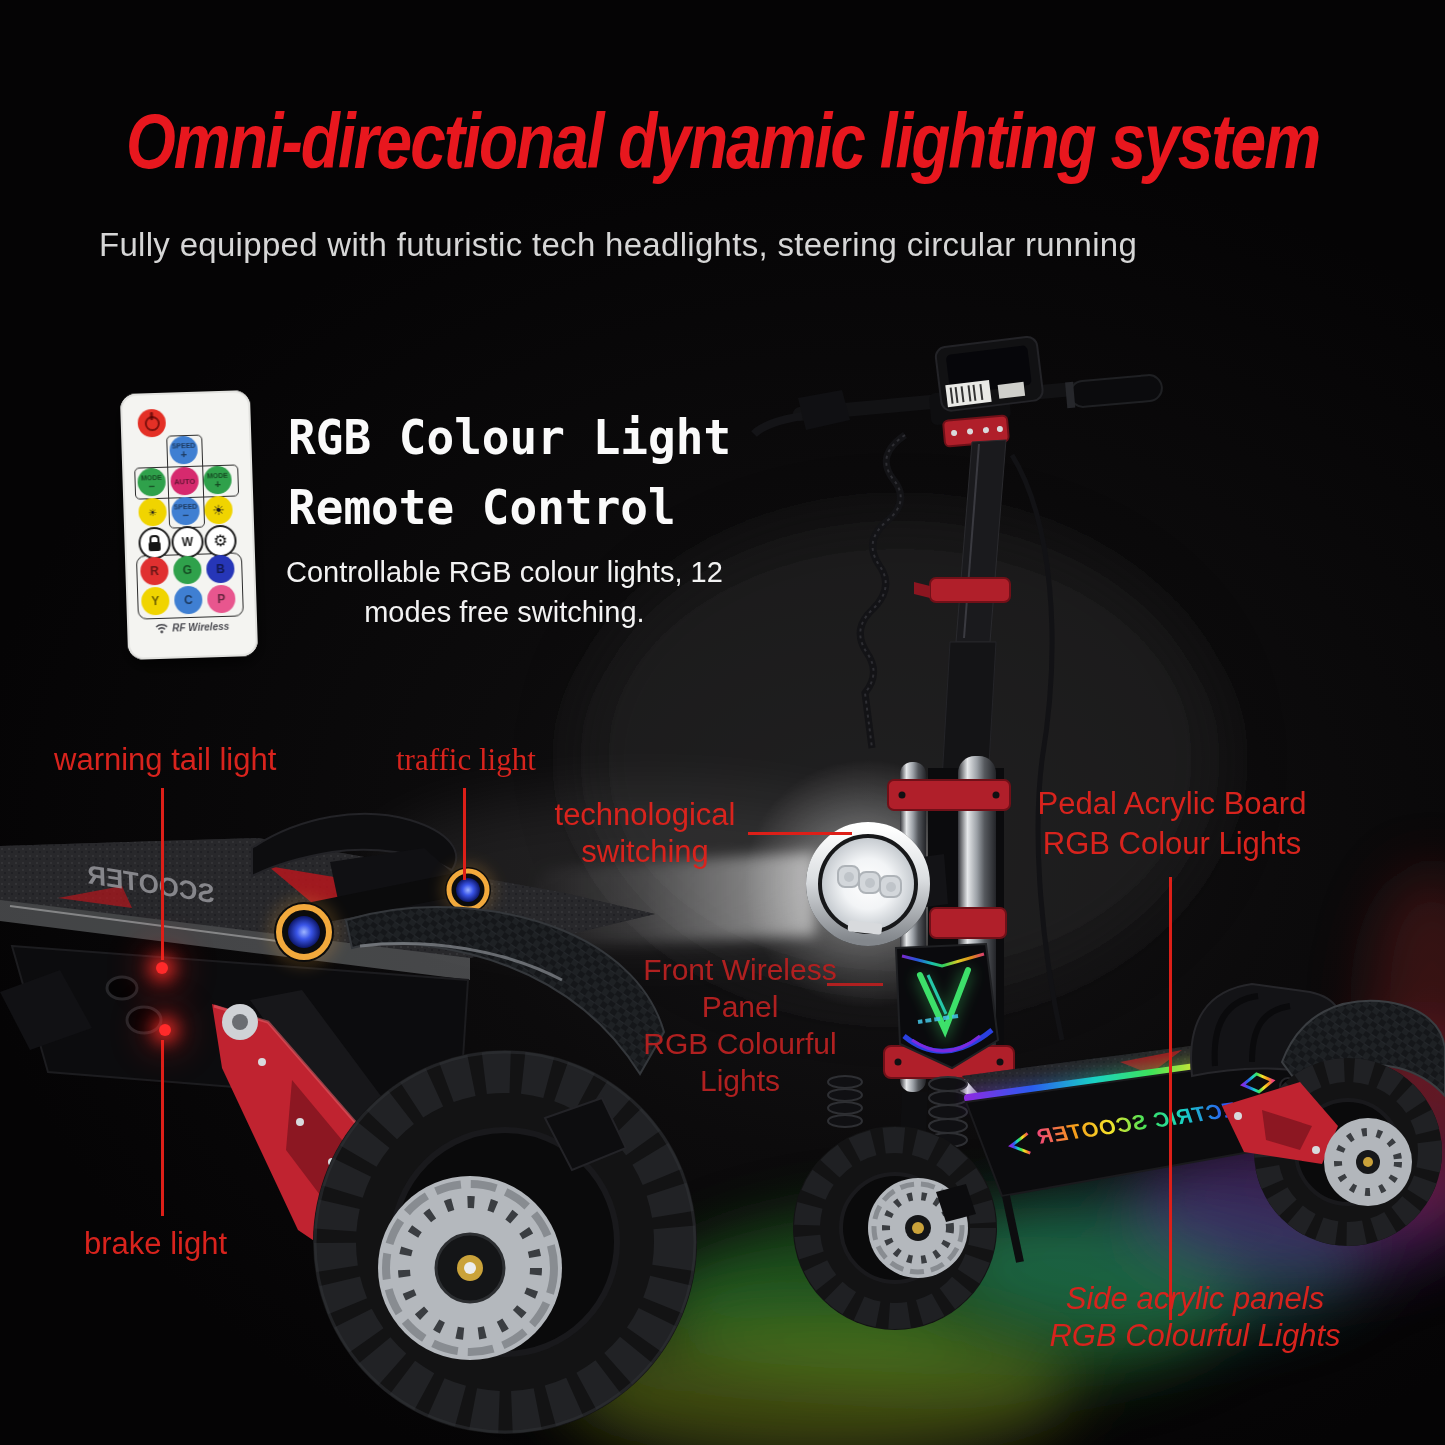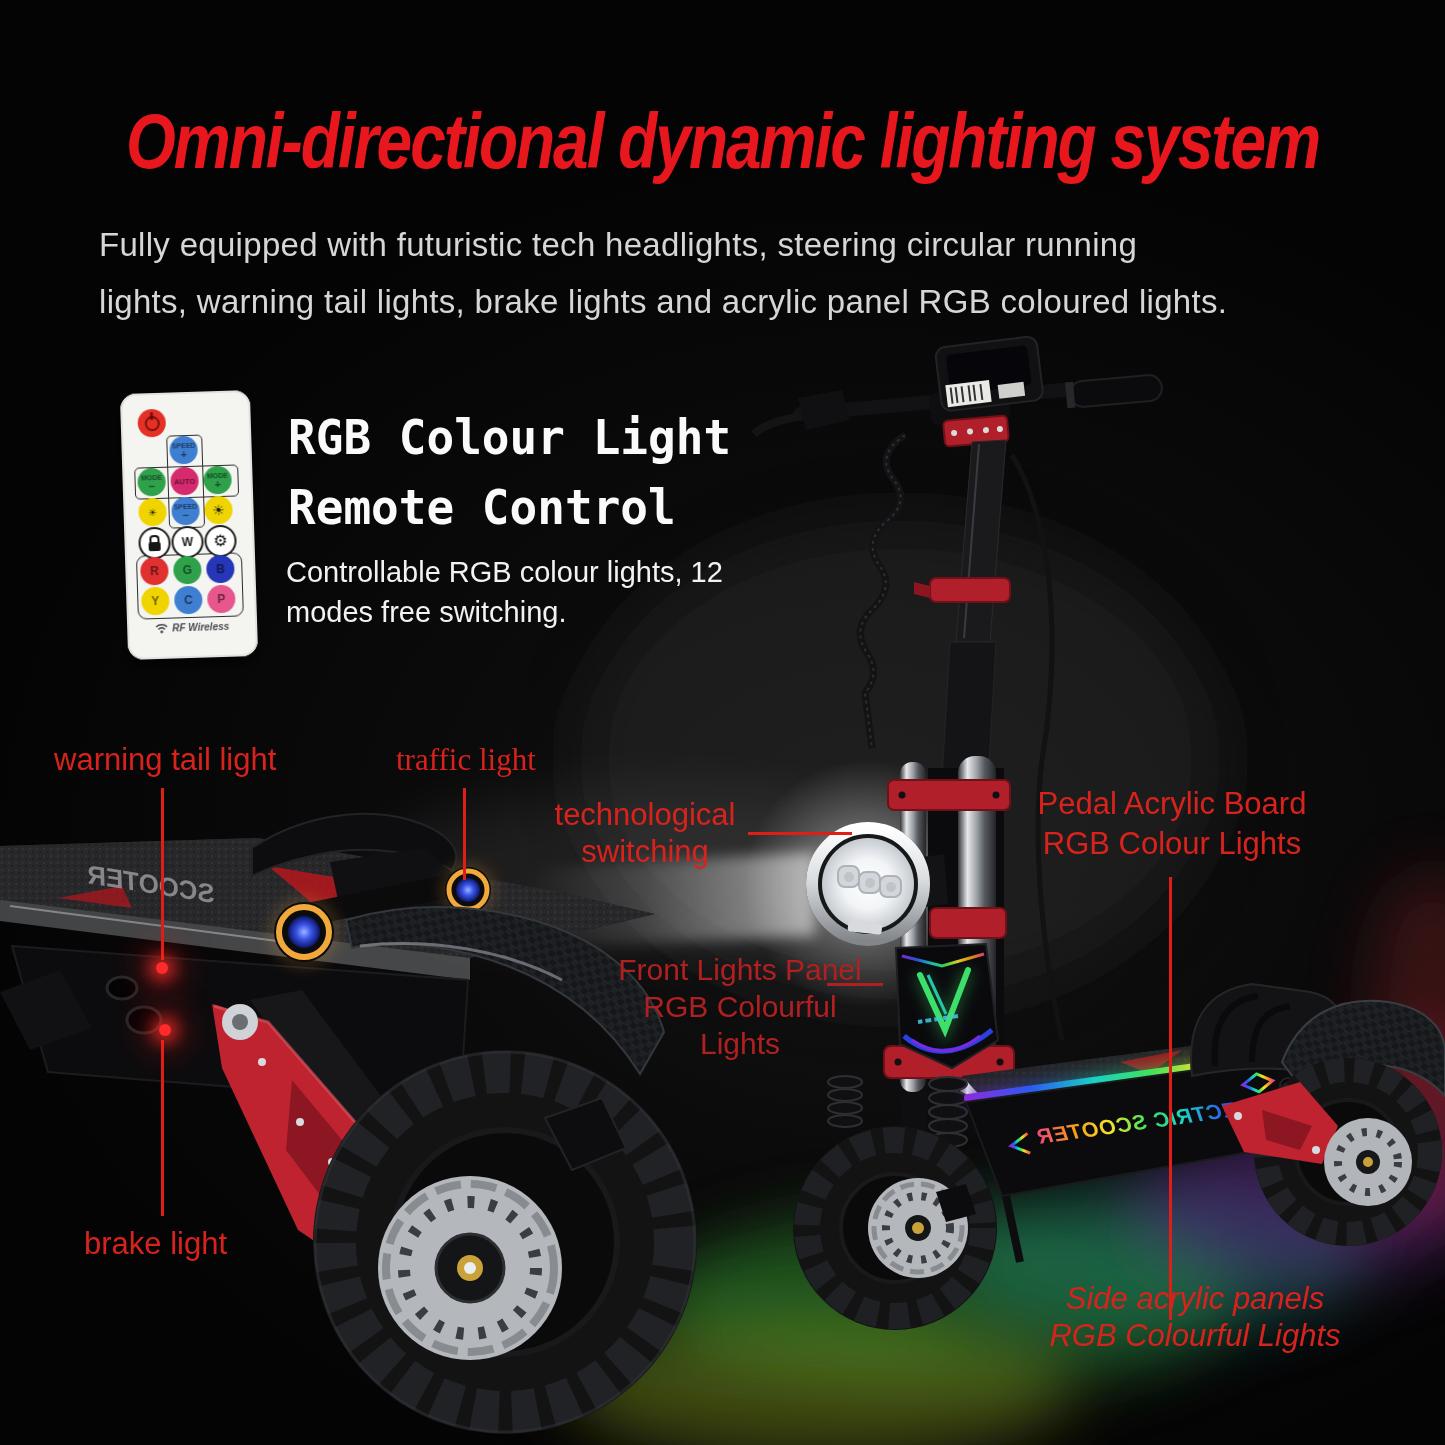--- a/index.html
+++ b/index.html
@@ -12,21 +12,21 @@
   
   .title{left:0;top:104px;width:1445px;text-align:center;}
   .title span{
     display:inline-block;color:#e8171e;font-size:64px;font-weight:bold;font-style:italic;
     letter-spacing:-2px;transform:scaleY(1.22);white-space:nowrap;
   }
   .intro{left:99px;top:216px;width:1280px;color:#d6d6d6;font-size:33px;line-height:57px;letter-spacing:.3px;}
   
   .rc-head{left:288px;top:402px;color:#fafafa;font-family:"DejaVu Sans Mono",monospace;
     font-weight:bold;font-size:46px;line-height:66px;transform:scaleY(1.06);transform-origin:top left;white-space:nowrap;}
-  .rc-desc{left:286px;top:552px;color:#f2f2f2;font-size:29px;line-height:40px;}
+  .rc-desc{left:286px;top:552px;color:#f2f2f2;font-size:29px;line-height:40px;text-align:center;}
   
   .remote{left:124px;top:392px;width:130px;height:266px;background:#f4f4f1;border-radius:16px;
     transform:rotate(-1.8deg);box-shadow:0 6px 18px rgba(0,0,0,.8), inset 0 0 0 2px #e2e2df;}
   .rbtn{position:absolute;border-radius:50%;display:flex;flex-direction:column;align-items:center;justify-content:center;
     color:rgba(0,0,0,.55);font-weight:bold;text-align:center;}
   .rbtn.c{width:28px;height:28px;}
   .rbtn.w{width:28px;height:28px;background:#fff;border:2px solid #1d1d1d;}
   .bt{font-size:7px;line-height:8px;letter-spacing:0;}
   .bs{font-size:11px;line-height:9px;}
   .bletter{font-size:12px;line-height:12px;}
@@ -353,21 +353,20 @@
       </g>
       <line x1="1006" y1="1196" x2="1020" y2="1262" stroke="#0d0d0f" stroke-width="8"></line>
     </g>
   </svg>
 
   <div class="abs title">
     <span>Omni-directional dynamic lighting system</span>
   </div>
   <div class="abs intro">
     <div>Fully equipped with futuristic tech headlights, steering circular running</div>
-    <div>lights, warning tail lights, brake lights and acrylic panel RGB coloured lights.</div>
   </div>
 
   <div class="abs rc-head">
     <div>RGB Colour Light</div>
     <div>Remote Control</div>
   </div>
   <div class="abs rc-desc">
     <div>Controllable RGB colour lights, 12</div>
     <div>modes free switching.</div>
   </div>
@@ -459,21 +458,21 @@
   </div>
   <div class="abs hline" style="left:748px;top:832px;width:104px;"></div>
 
   <div class="abs callout center lh40" style="left:1022px;top:784px;width:300px;">
     <div>Pedal Acrylic Board</div>
     <div>RGB Colour Lights</div>
   </div>
   <div class="abs vline" style="left:1169px;top:877px;height:443px;"></div>
 
   <div class="abs callout center dark lh37" style="left:615px;top:951px;width:250px;font-size:30px;">
-    <div>Front Lights Panel</div>
+    <div>Front Wireless Panel</div>
     <div>RGB Colourful Lights</div>
   </div>
   <div class="abs hline" style="left:827px;top:983px;width:56px;background:#b02020;"></div>
 
   <div class="abs callout" style="left:84px;top:1226px;text-align:right;">brake light</div>
   <div class="abs vline" style="left:161px;top:1040px;height:176px;"></div>
   <div class="abs glow-dot" style="left:159px;top:1024px;"></div>
 
   <div class="abs callout center lh37" style="left:1035px;top:1280px;width:320px;font-style:italic;">
     <div>Side acrylic panels</div>

